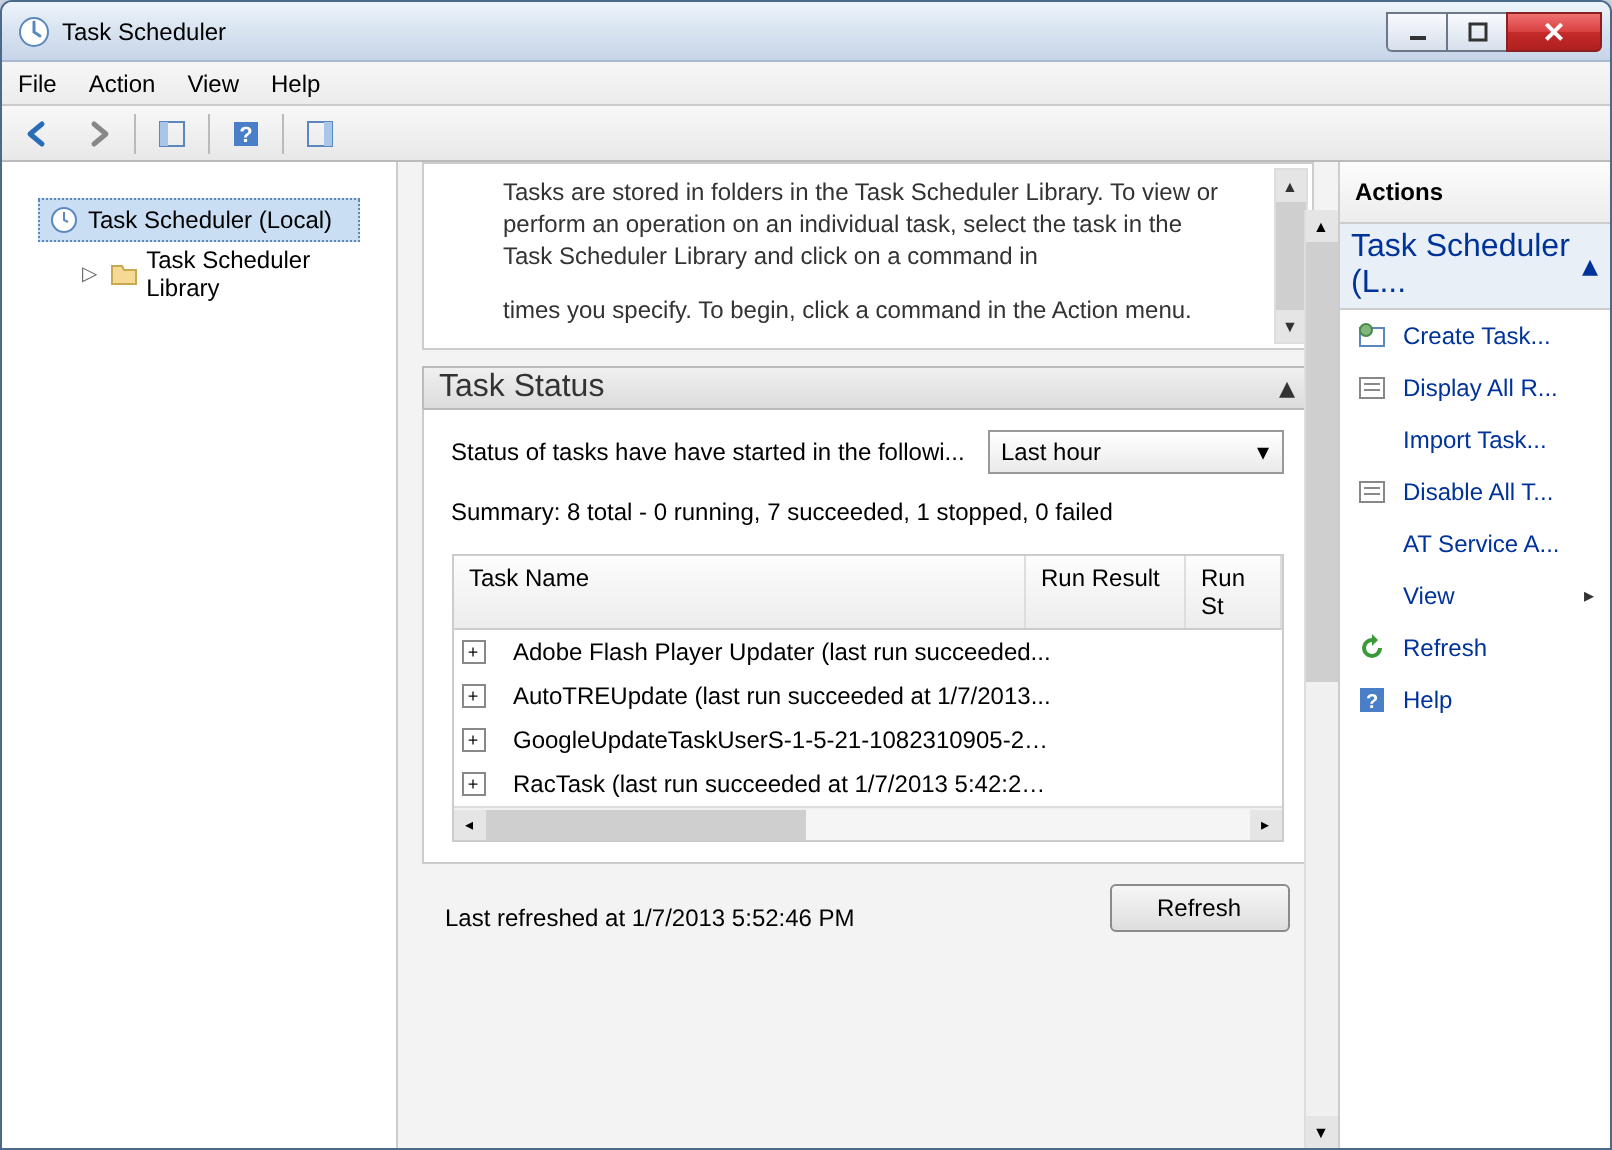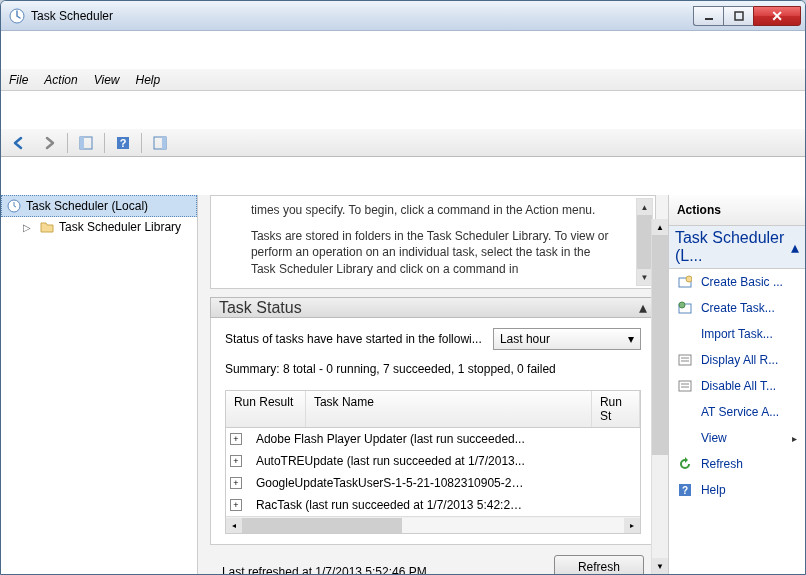--- a/index.html
+++ b/index.html
@@ -13,21 +13,20 @@
     }
     .window {
       width: 806px;
       height: 575px;
       border: 1px solid #4b6a8a;
       border-radius: 6px 6px 0 0;
       background: #fff;
       display: flex;
       flex-direction: column;
       box-shadow: 0 0 8px rgba(0,0,0,0.3);
-      gap: 38px;
     }
     .titlebar {
       height: 30px;
       background: linear-gradient(to bottom, #eef4fb 0%, #d8e3f0 50%, #c7d5e9 100%);
       border-radius: 5px 5px 0 0;
       display: flex;
       align-items: center;
       padding: 0 4px 0 8px;
       border-bottom: 1px solid #a9b9cd;
     }
@@ -55,21 +54,21 @@
       font-size: 14px; font-weight: bold;
     }
     .menubar {
       height: 22px;
       background: linear-gradient(to bottom, #f6f6f6, #ececec);
       display: flex; align-items: center;
       padding: 0 8px; gap: 16px;
       border-bottom: 1px solid #ccc;
       font-size: 12px;
     }
-    .menubar span { color: #000; cursor: default; font-style: italic; }
+    .menubar span { color: #000; cursor: default; }
     .toolbar {
       height: 28px;
       background: linear-gradient(to bottom, #f8f8f8, #e8e8e8);
       display: flex; align-items: center;
       padding: 0 6px; gap: 6px;
       border-bottom: 1px solid #bbb;
     }
     .tbtn {
       width: 24px; height: 22px;
       border: 1px solid transparent;
@@ -80,21 +79,21 @@
     .body {
       flex: 1;
       display: flex;
       background: #fff;
       overflow: hidden;
     }
     .tree {
       width: 204px;
       border-right: 1px solid #ccc;
       background: #fff;
-      padding: 0;
+      padding: 18px;
     }
     .tree-node {
       display: flex; align-items: center;
       padding: 2px 4px;
       gap: 4px;
       font-size: 12px;
     }
     .tree-node.selected {
       background: #c9ddf3;
       border: 1px dotted #5a88bd;
@@ -327,22 +326,22 @@
             </svg>
           </span>
         <span>Task Scheduler Library</span>
       </div>
     </div>
 
     <div class="center">
       <div class="center-body">
 
         <div class="overview-box">
+          <p>Tasks are stored in folders in the Task Scheduler Library. To view or perform an operation on an individual task, select the task in the Task Scheduler Library and click on a command in</p>
           <p>times you specify. To begin, click a command in the Action menu.</p>
-          <p>Tasks are stored in folders in the Task Scheduler Library. To view or perform an operation on an individual task, select the task in the Task Scheduler Library and click on a command in</p>
           <div class="ov-scroll">
             <div class="arr">▲</div>
             <div class="thumb"></div>
             <div class="arr">▼</div>
           </div>
         </div>
 
         <div class="section-hdr">
           <span>Task Status</span>
           <span>▴</span>
@@ -352,22 +351,22 @@
             <span style="flex:1">Status of tasks have have started in the followi...</span>
             <div class="dropdown">
               <span>Last hour</span>
               <span>▾</span>
             </div>
           </div>
           <div>Summary: 8 total - 0 running, 7 succeeded, 1 stopped, 0 failed</div>
 
           <div class="table-wrap">
             <div class="thead">
+              <div class="col c1">Task Name</div>
               <div class="col c2">Run Result</div>
-              <div class="col c1">Task Name</div>
               <div class="col c3">Run St</div>
             </div>
             <div class="tbody">
               <div class="trow">
                   <span class="expand">+</span>
                   <span class="cell c1">Adobe Flash Player Updater (last run succeeded...</span>
                 </div>
               <div class="trow">
                   <span class="expand">+</span>
                   <span class="cell c1">AutoTREUpdate (last run succeeded at 1/7/2013...</span>
@@ -408,49 +407,40 @@
     <div class="actions">
       <div class="actions-hdr">Actions</div>
       <div class="actions-group">
         <span>Task Scheduler (L...</span>
         <span>▴</span>
       </div>
       <div class="action-item">
           <span class="aicon">
             <svg width="14" height="14">
               <rect x="1" y="3" width="12" height="9" fill="#fff" stroke="#5a88bd"></rect>
-              <circle cx="11" cy="4" r="3" fill="#f6d995" stroke="#c9a94f"></circle>
-            </svg>
-          </span>
-          <span>Create Basic ...</span>
-        </div>
-      <div class="action-item">
-          <span class="aicon">
-            <svg width="14" height="14">
-              <rect x="1" y="3" width="12" height="9" fill="#fff" stroke="#5a88bd"></rect>
               <circle cx="4" cy="4" r="3" fill="#7fb77f" stroke="#4a8a4a"></circle>
             </svg>
           </span>
           <span>Create Task...</span>
-        </div>
-      <div class="action-item">
-          <span class="aicon"></span>
-          <span>Import Task...</span>
         </div>
       <div class="action-item">
           <span class="aicon">
             <svg width="14" height="14">
               <rect x="1" y="2" width="12" height="10" fill="#fff" stroke="#888"></rect>
               <line x1="3" y1="5" x2="11" y2="5" stroke="#888"></line>
               <line x1="3" y1="8" x2="11" y2="8" stroke="#888"></line>
             </svg>
           </span>
           <span>Display All R...</span>
         </div>
       <div class="action-item">
+          <span class="aicon"></span>
+          <span>Import Task...</span>
+        </div>
+      <div class="action-item">
           <span class="aicon">
             <svg width="14" height="14">
               <rect x="1" y="2" width="12" height="10" fill="#fff" stroke="#888"></rect>
               <line x1="3" y1="5" x2="11" y2="5" stroke="#888"></line>
               <line x1="3" y1="8" x2="11" y2="8" stroke="#888"></line>
             </svg>
           </span>
           <span>Disable All T...</span>
         </div>
       <div class="action-item">

